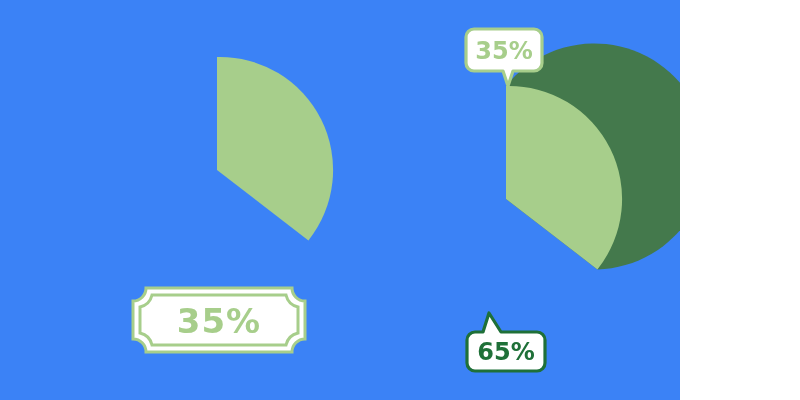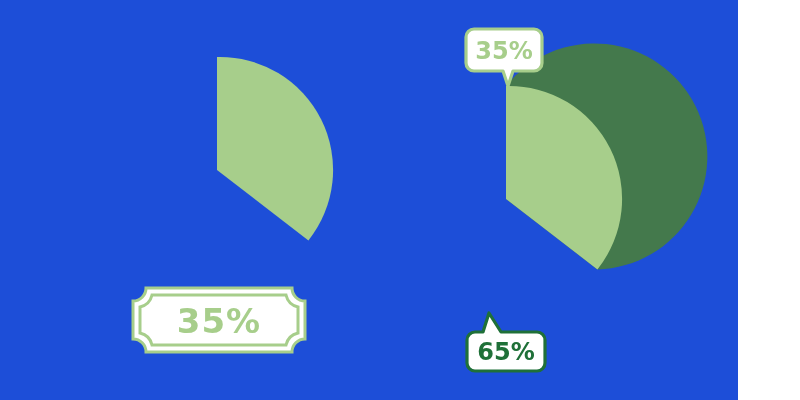--- a/index.html
+++ b/index.html
@@ -6,23 +6,23 @@
   html, body {
     margin: 0;
     padding: 0;
     background: #ffffff;
   }
   body {
     font-family: "DejaVu Sans", "Liberation Sans", sans-serif;
   }
   #stage {
     position: relative;
-    width: 738px;
+    width: 680px;
     height: 400px;
-    background: #1d4ed8;
+    background: #3b82f6;
     overflow: hidden;
   }
   #stage > svg {
     position: absolute;
     top: 0;
     left: 0;
     display: block;
   }
   .bubble-text {
     font-family: "DejaVu Sans", "Liberation Sans", sans-serif;

